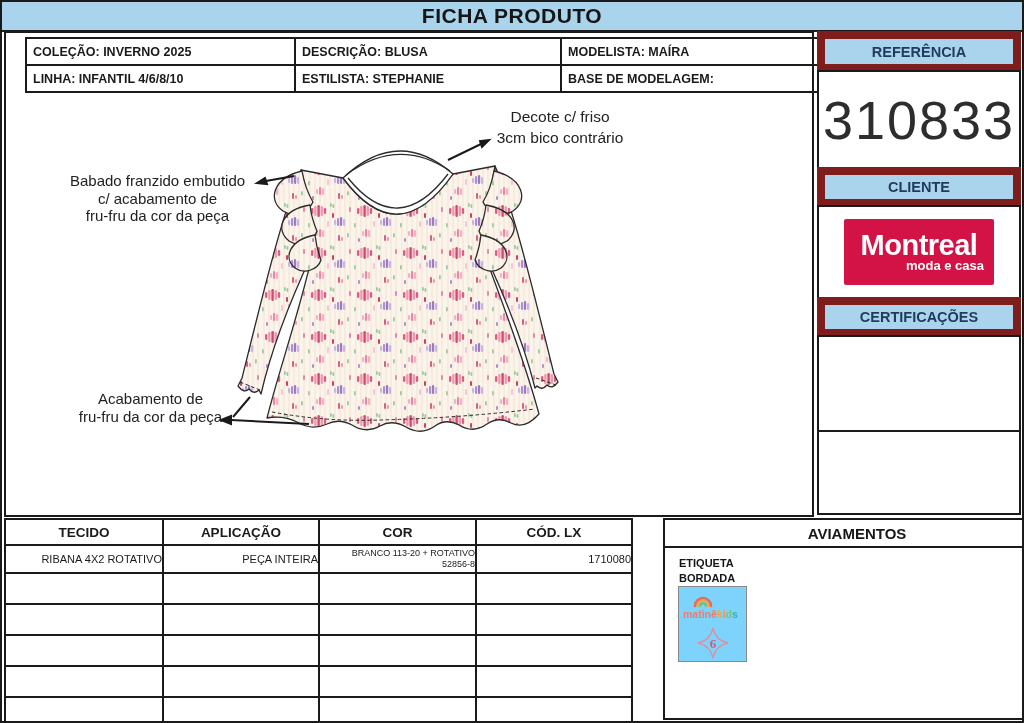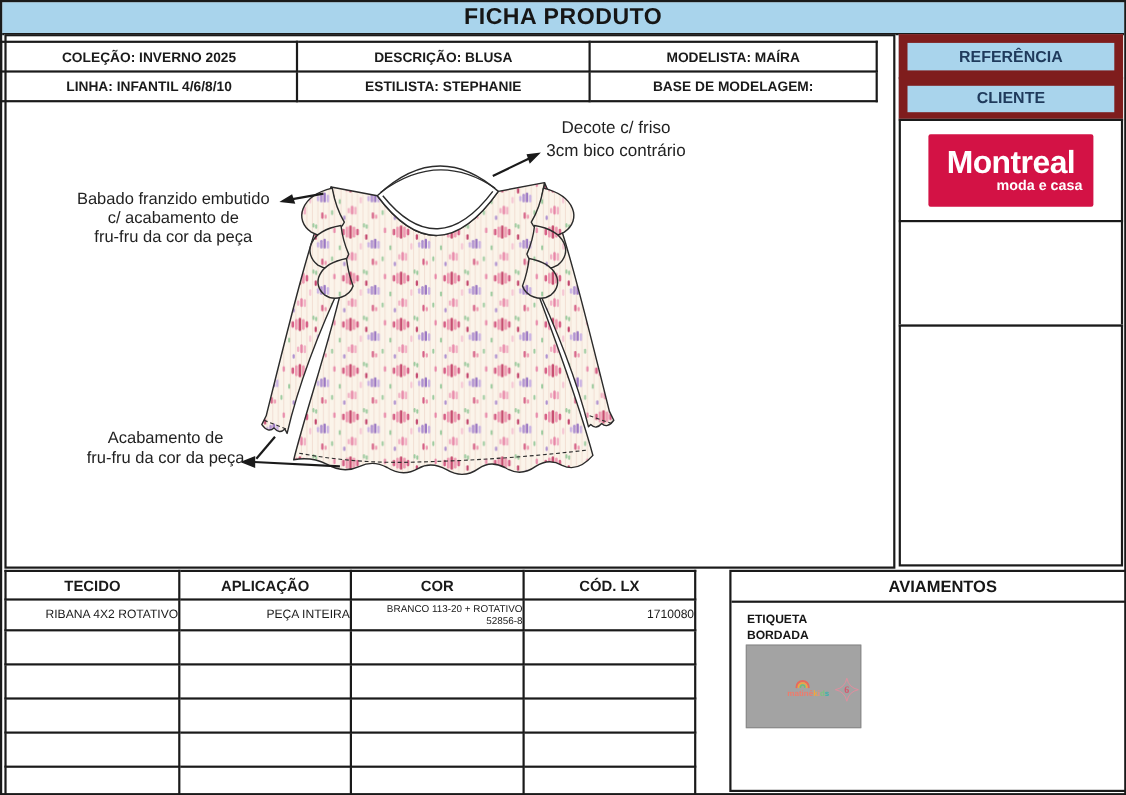--- a/index.html
+++ b/index.html
@@ -11,21 +11,21 @@
   .title-bar{position:absolute;left:2px;top:2px;width:1020px;height:28px;
              background:#A9D4EC;border-bottom:2px solid #1a1a1a;
              display:flex;align-items:center;justify-content:center;}
   .title-bar h1{margin:0;font-size:21px;font-weight:bold;letter-spacing:.5px;color:#161616;}
 
   
   .main-box{position:absolute;left:4px;top:31px;width:806px;height:482px;border:2px solid #1a1a1a;background:#fff;}
 
   
   table{border-collapse:collapse;}
-  .info-table{position:absolute;left:0;top:37px;width:796px;table-layout:fixed;text-align:center;}
+  .info-table{position:absolute;left:25px;top:37px;width:796px;table-layout:fixed;}
   .info-table td{border:2px solid #1a1a1a;height:25px;padding:0 6px;
                  font-size:12.5px;font-weight:bold;white-space:nowrap;overflow:hidden;}
 
   
   .right-panel{position:absolute;left:817px;top:31px;width:204px;height:484px;
                display:flex;flex-direction:column;}
   .blue-head{background:#A9D4EC;border:8px solid #7f1d1d;display:flex;align-items:center;
              justify-content:center;font-weight:bold;font-size:14.5px;color:#1F3A5C;}
   .rp-box{border:2px solid #1a1a1a;margin-top:-2px;background:#fff;}
   #ref-head{height:25px;}
@@ -60,21 +60,21 @@
   .cor-val{display:inline-block;max-width:138px;font-size:9px;line-height:1.2;}
   .codlx{font-size:12px;}
 
   
   .aviamentos{position:absolute;left:637px;top:518px;width:384px;height:198px;
               border:2px solid #1a1a1a;background:#fff;margin-left:26px;}
   .avi-head{height:26px;border-bottom:2px solid #1a1a1a;display:flex;align-items:center;
             justify-content:center;font-weight:bold;font-size:15px;color:#161616;}
   .etiqueta-label{position:absolute;left:14px;top:36px;font-size:11px;font-weight:bold;line-height:1.35;color:#161616;}
   .etiqueta-card{position:absolute;left:13px;top:66px;width:67px;height:74px;border:1px solid #8a8a8a;
-                 display:flex;flex-direction:row;align-items:center;justify-content:center;background:#a3a3a3;padding-left:36px;}
+                 display:flex;flex-direction:column;align-items:center;justify-content:center;background:#7dd3fc;}
 </style>
 </head>
 <body>
 
 <div id="page">
   <div class="frame"></div>
 
   <div class="title-bar">
     <h1>FICHA PRODUTO</h1>
   </div>
@@ -205,27 +205,31 @@
     <div>c/ acabamento de</div>
     <div>fru-fru da cor da peça</div>
   </div>
   <div class="anno" id="anno-acab">
     <div>Acabamento de</div>
     <div>fru-fru da cor da peça</div>
   </div>
 
   <div class="right-panel">
     <div class="blue-head" id="ref-head">REFERÊNCIA</div>
+    <div class="rp-box" id="ref-box">
+      <span class="ref-num">310833</span>
+    </div>
     <div class="blue-head" id="cli-head">CLIENTE</div>
     <div class="rp-box" id="cli-box">
       <div class="montreal">
         <div class="m-name">Montreal</div>
         <div class="m-tag">moda e casa</div>
       </div>
     </div>
+    <div class="blue-head" id="cert-head">CERTIFICAÇÕES</div>
     <div class="rp-box" id="cert-box"></div>
     <div class="rp-box" id="extra-box"></div>
   </div>
 
   <table class="mat-table">
     <colgroup>
         <col style="width:158px">
         <col style="width:156px">
         <col style="width:157px">
         <col style="width:156px">

